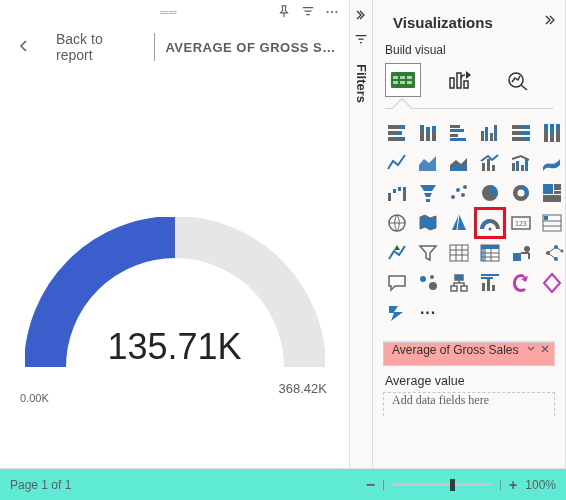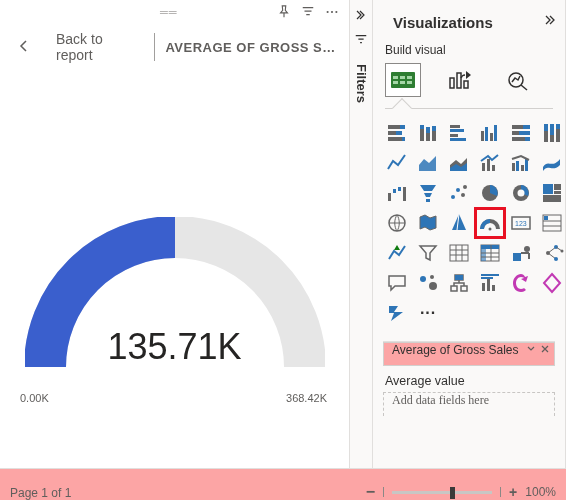--- a/index.html
+++ b/index.html
@@ -80,22 +80,22 @@
   .gauge-min {
     position: absolute;
     left: 20px;
     bottom: 16px;
     font-size: 11px;
     color: #605e5c;
   }
   .gauge-max {
     position: absolute;
     right: 22px;
-    bottom: 16px;
-    font-size: 11px;
+    bottom: 24px;
+    font-size: 13px;
     color: #605e5c;
   }
   .filters-collapsed {
     position: absolute;
     left: 349px; top: 0;
     width: 24px;
     height: 468px;
     border-left: 1px solid #e1dfdd;
     border-right: 1px solid #e1dfdd;
     background: #faf9f8;
@@ -227,23 +227,23 @@
   .separ {
     border-top: 1px solid #e1dfdd;
     margin: 8px 10px 0 10px;
   }
   .footer {
     position: absolute;
     left: 0; bottom: 0;
     width: 566px;
     height: 32px;
     border-top: 1px solid #e1dfdd;
-    background: #fca5a5;
-    display: flex;
-    align-items: flex-end;
+    background: #5eead4;
+    display: flex;
+    align-items: center;
     padding: 0 10px;
     font-size: 12px;
     color: #605e5c;
   }
   .footer .zoom {
     margin-left: auto;
     display: flex;
     align-items: center;
     gap: 8px;
   }

